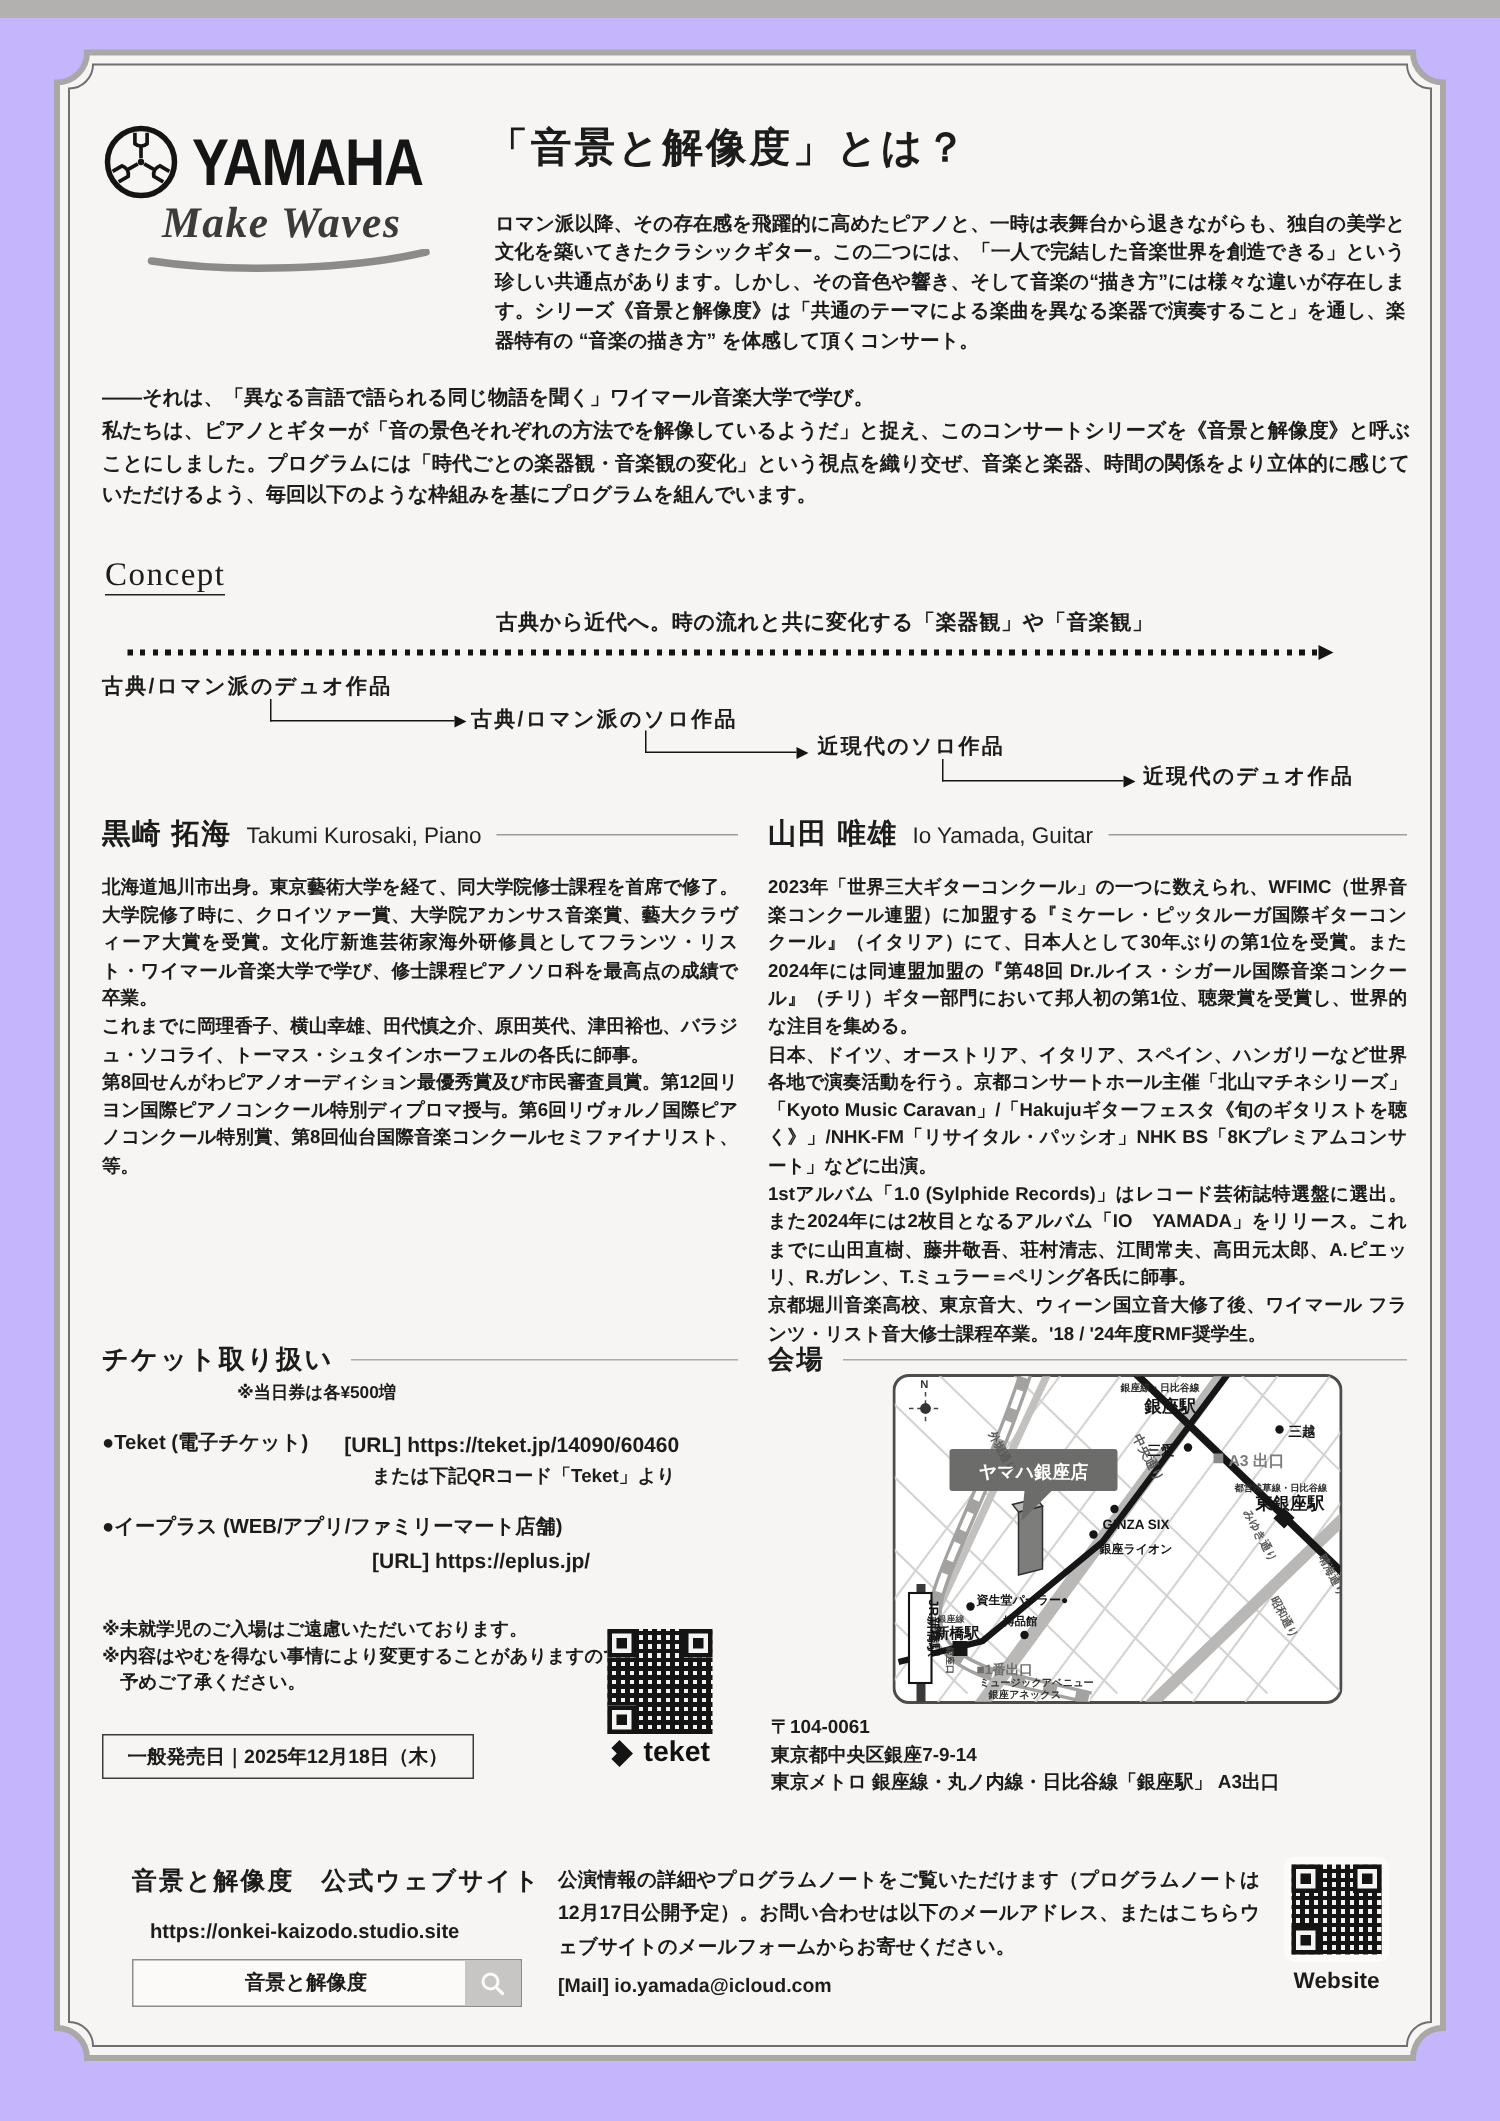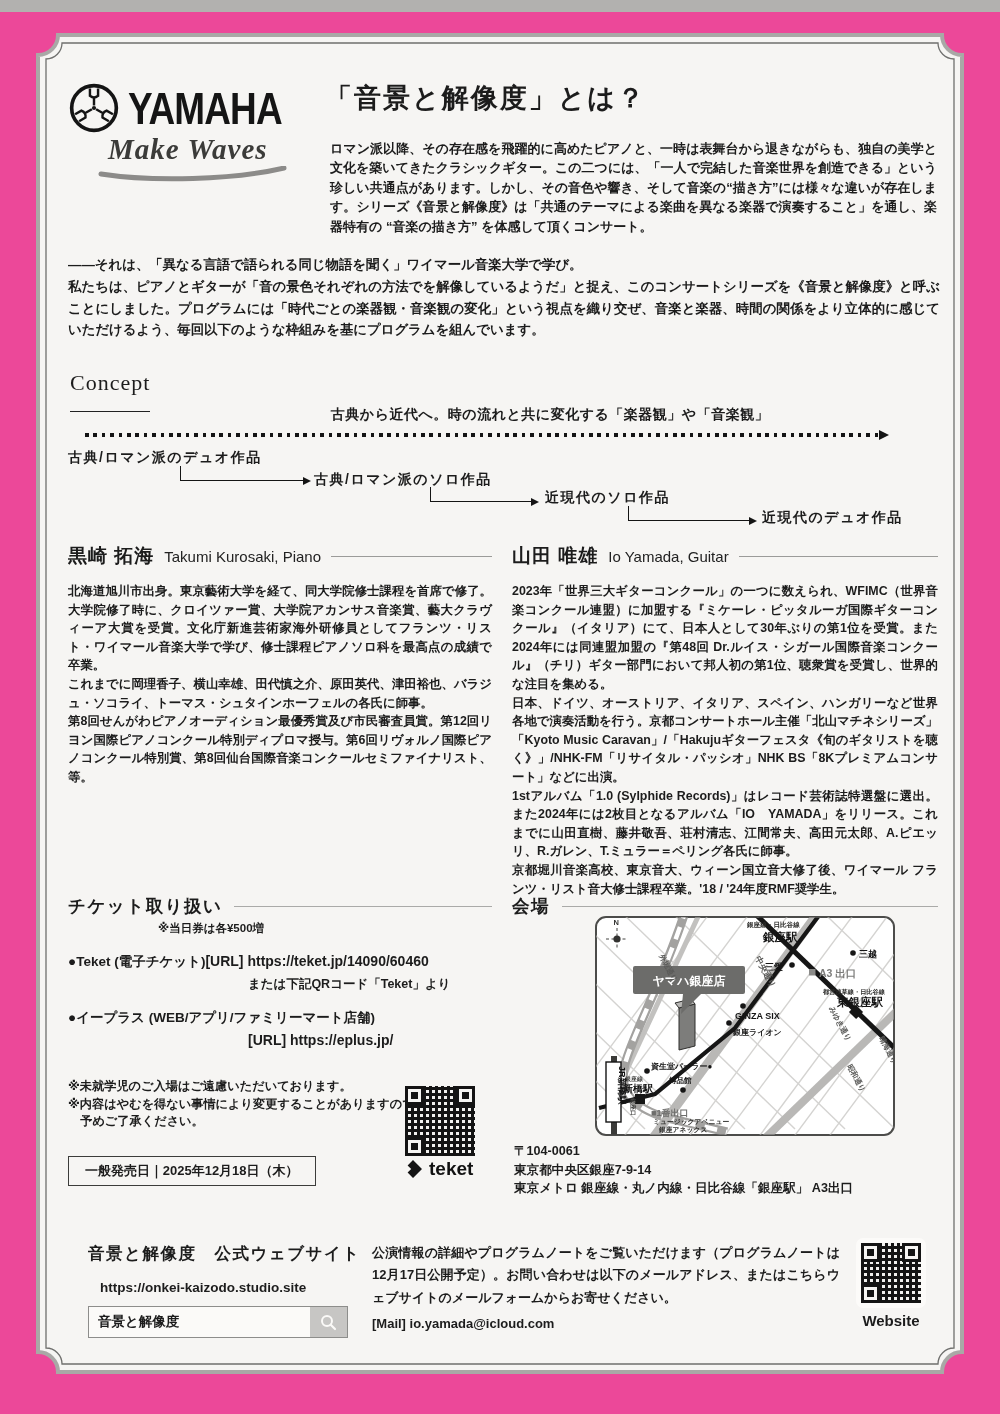--- a/index.html
+++ b/index.html
@@ -1,26 +1,26 @@
 <!DOCTYPE html>
 <html><head>
 <meta charset="utf-8">
 <style>
   html,body{margin:0;padding:0;background:#dcdbd9;}
-  .page{position:relative;width:1000px;height:1414px;background:#ec4899;overflow:hidden;
+  .page{position:relative;width:1000px;height:1414px;background:#c4b5fd;overflow:hidden;
         font-family:"Liberation Sans","DejaVu Sans",sans-serif;color:#1c1c1c;}
   .abs{position:absolute;}
   
   .yamaha-word{font-size:44px;font-weight:bold;letter-spacing:-1px;transform:scaleX(.84);transform-origin:left center;color:#151515;}
   .makewaves{font-family:"Liberation Serif","DejaVu Serif",serif;font-style:italic;font-weight:bold;font-size:29px;color:#3b3b39;letter-spacing:1px;}
   .page-title{font-size:27px;font-weight:bold;letter-spacing:2px;}
   .intro{font-size:13px;line-height:19.4px;font-weight:bold;text-align:justify;}
   .lead{font-size:13.4px;line-height:21.8px;font-weight:bold;text-align:justify;}
   
-  .concept-h{font-family:"Liberation Serif","DejaVu Serif",serif;font-size:22px;letter-spacing:1px;border-bottom:1.6px solid #222;padding-bottom:16px;}
+  .concept-h{font-family:"Liberation Serif","DejaVu Serif",serif;font-size:22px;letter-spacing:1px;border-bottom:1.6px solid #222;padding-bottom:1px;}
   .axis-label{font-size:14px;font-weight:bold;text-align:center;letter-spacing:.5px;}
   .dotline{height:3.6px;background:repeating-linear-gradient(90deg,#141414 0 3.6px,transparent 3.6px 8.4px);}
   .dotline::after{content:"";position:absolute;right:-9px;top:-3.2px;border-left:10px solid #141414;border-top:5px solid transparent;border-bottom:5px solid transparent;}
   .step{font-size:14px;font-weight:bold;letter-spacing:1.5px;}
   .larrow{border-left:1.6px solid #141414;border-bottom:1.6px solid #141414;}
   .larrow::after{content:"";position:absolute;right:-8px;bottom:-5px;border-left:8px solid #141414;border-top:4px solid transparent;border-bottom:4px solid transparent;}
   
   .name-row{display:flex;align-items:baseline;gap:10px;}
   .name-jp{font-size:19px;font-weight:bold;letter-spacing:1px;white-space:nowrap;}
   .name-en{font-size:15px;color:#222;white-space:nowrap;}
@@ -45,21 +45,21 @@
   .fp::after{content:"";position:absolute;inset:2.6px;background:#141414;}
   .fp.tl{left:0;top:0}.fp.tr{right:0;top:0}.fp.bl{left:0;bottom:0}
   .teket-row{display:flex;align-items:center;gap:7px;}
   .teket-word{font-size:19px;font-weight:bold;letter-spacing:0;color:#111;}
   
   .addr div{font-size:12.6px;font-weight:bold;line-height:18.6px;}
   
   .site-title{font-size:16.5px;font-weight:bold;letter-spacing:1.5px;}
   .site-url{font-size:13.5px;font-weight:bold;margin-left:12px;}
   .searchbox{display:flex;width:260px;height:32px;border:1.5px solid #8d8d8b;background:#fbfaf8;box-sizing:border-box;}
-  .searchbox input{flex:1;border:0;outline:0;background:transparent;font-size:13.5px;font-weight:bold;padding:0 0 0 9px;font-family:inherit;color:#1c1c1c;}
+  .searchbox input{flex:1;border:0;outline:0;background:transparent;font-size:13.5px;font-weight:bold;padding:0 0 0 9px;font-family:inherit;color:#1c1c1c;text-align:center;}
   .search-btn{width:37px;background:#c7c6c4;border:0;display:flex;align-items:center;justify-content:center;cursor:pointer;}
   .info-text{font-size:13px;line-height:22.4px;font-weight:bold;text-align:justify;}
   .mail-line{font-size:13px;font-weight:bold;}
   .qr-card{background:#fcfbf9;border-radius:7px;padding:5px;}
   .website-label{font-size:15px;font-weight:bold;text-align:center;}
   .bottom-strip{background:#b2b1af;}
 </style>
 </head>
 <body>
 
@@ -142,21 +142,21 @@
       <p>京都堀川音楽高校、東京音大、ウィーン国立音大修了後、ワイマール フランツ・リスト音大修士課程卒業。'18 / '24年度RMF奨学生。</p>
     </div>
   </div>
 
   <div class="abs" style="left:68px;top:894px;width:424px;">
     <div class="sec-row">
       <span class="sec-h">チケット取り扱い</span>
       <span class="sec-rule"></span>
     </div>
     <div class="day-note" style="margin-left:90px;margin-top:3px;">※当日券は各¥500増</div>
-    <div style="display:flex;align-items:flex-start;gap:0;margin-top:17px;">
+    <div style="display:flex;align-items:flex-end;gap:24px;margin-top:17px;">
       <span class="ch-label">●Teket (電子チケット)</span>
       <span class="ch-url">[URL] https://teket.jp/14090/60460</span>
     </div>
     <div class="ch-extra" style="margin-left:180px;margin-top:5px;">または下記QRコード「Teket」より</div>
     <div class="ch-label" style="margin-top:16px;">●イープラス (WEB/アプリ/ファミリーマート店舗)</div>
     <div class="ch-url" style="margin-left:180px;margin-top:5px;">[URL] https://eplus.jp/</div>
     <div class="notes" style="margin-top:30px;">
       <div>※未就学児のご入場はご遠慮いただいております。</div>
       <div>※内容はやむを得ない事情により変更することがありますので</div>
       <div>　予めご了承ください。</div>

